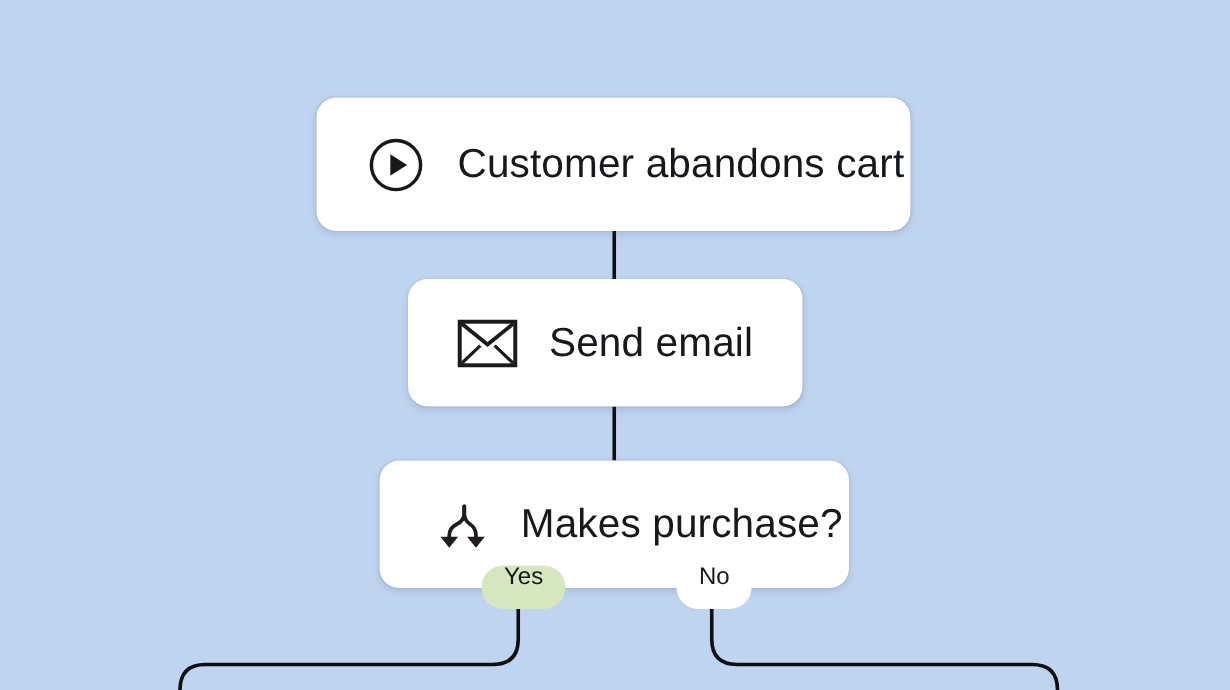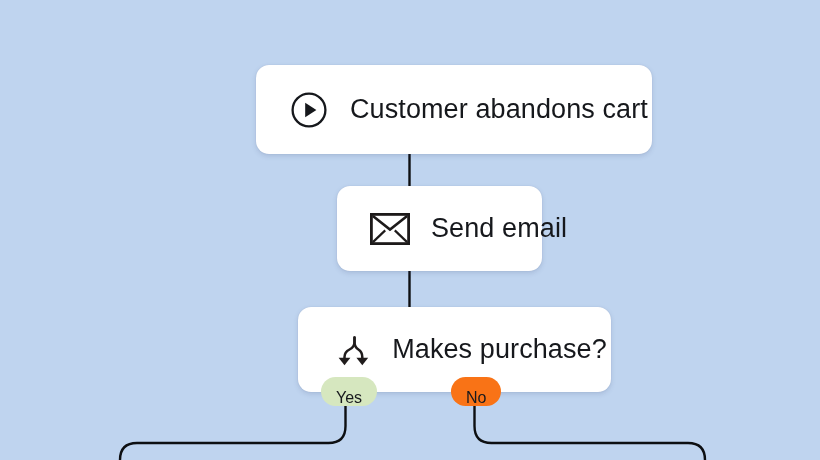--- a/index.html
+++ b/index.html
@@ -31,21 +31,20 @@
   .node {
     position: absolute;
     box-sizing: border-box;
     background: #ffffff;
     border-radius: 13px;
     box-shadow: 0 2px 5px rgba(60, 80, 120, 0.18),
                 0 0 1px rgba(60, 80, 120, 0.22);
     display: flex;
     align-items: center;
     z-index: 2;
-    margin-left: 45px;
   }
   .node-icon {
     flex: 0 0 auto;
     display: flex;
     align-items: center;
     justify-content: center;
   }
   .node-label {
     color: #16181c;
     font-size: 27px;
@@ -60,23 +59,23 @@
     top: 65px;
     width: 396px;
     height: 89px;
     padding-left: 34px;
   }
   #node-trigger .node-icon { width: 38px; height: 38px; }
   #node-trigger .node-label { margin-left: 22px; }
 
   
   #node-action {
-    left: 292px;
+    left: 272px;
     top: 186px;
-    width: 205px;
+    width: 263px;
     height: 85px;
     padding-left: 33px;
   }
   #node-action .node-icon { width: 40px; height: 32px; }
   #node-action .node-label { margin-left: 21px; }
 
   
   #node-condition {
     left: 253px;
     top: 307px;
@@ -85,39 +84,39 @@
     padding-left: 30px;
     justify-content: center;
   }
   #node-condition .node-icon { width: 38px; height: 38px; }
   #node-condition .node-label { margin-left: 22px; }
 
   .branch-badge {
     position: absolute;
     z-index: 3;
     display: flex;
-    align-items: flex-end;
+    align-items: flex-start;
     justify-content: center;
     height: 29px;
     border-radius: 15px;
     font-size: 16px;
     line-height: 1;
     color: #17191d;
     padding: 0 15px;
     box-sizing: border-box;
   }
   #badge-yes {
     left: 321px;
     top: 377px;
     background: #d6e7bf;
   }
   #badge-no {
     left: 451px;
     top: 377px;
-    background: #f97316;
+    background: #ffffff;
   }
 </style>
 </head>
 <body>
 
 <div id="canvas">
 
   <svg id="edges" viewBox="0 0 820 460" width="820" height="460" aria-hidden="true">
     <g fill="none" stroke="#0d0f12" stroke-width="2.4" stroke-linecap="butt">
 

